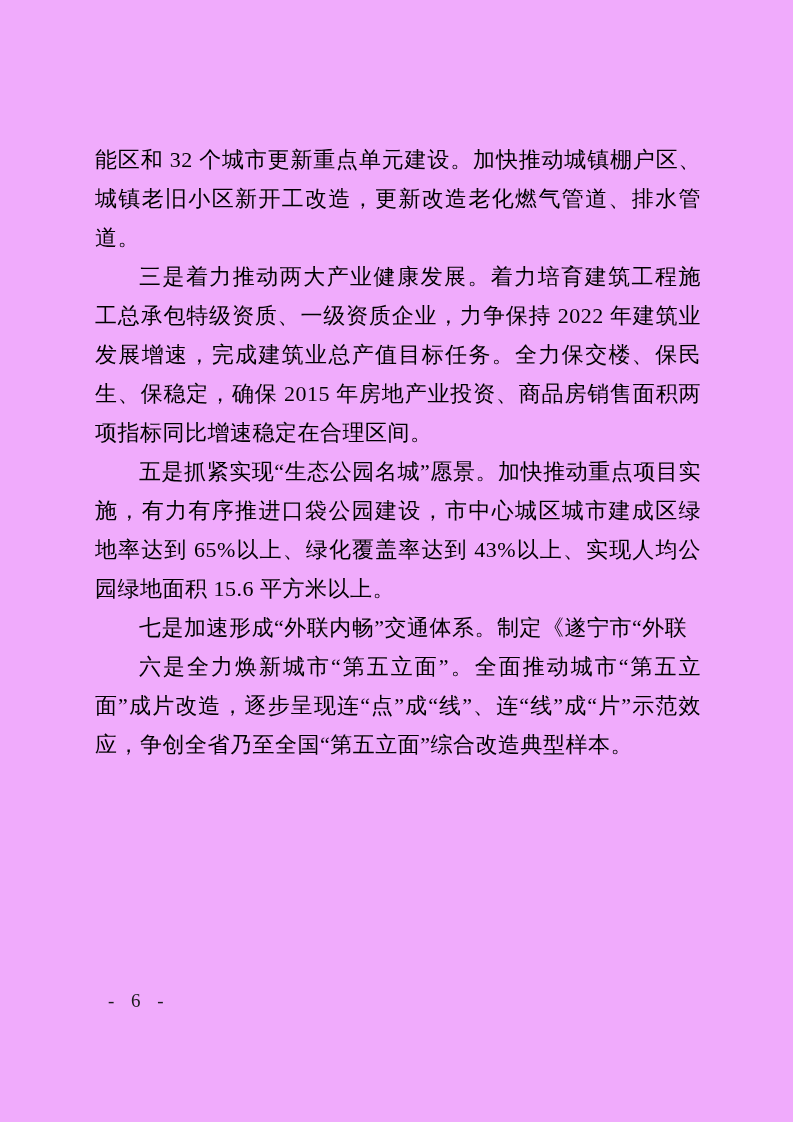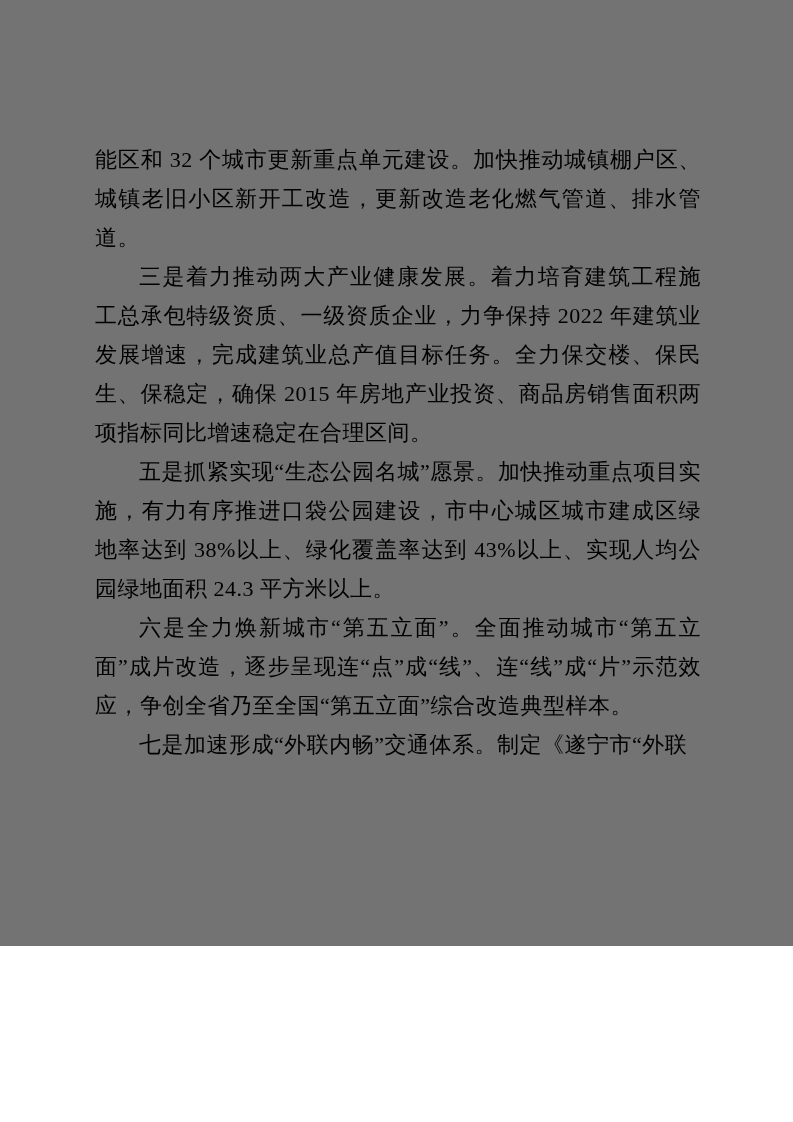--- a/index.html
+++ b/index.html
@@ -3,22 +3,22 @@
 <meta charset="utf-8">
 <style>
   html, body {
     margin: 0;
     padding: 0;
     background: #ffffff;
   }
   .page {
     position: relative;
     width: 793px;
-    height: 946px;
-    background: #737373;
+    height: 1122px;
+    background: #f0abfc;
     overflow: hidden;
     font-family: "Liberation Serif", "DejaVu Serif", serif;
     color: #000000;
   }
   .content {
     position: absolute;
     left: 95px;
     top: 140px;
     width: 606px;
     font-size: 22px;
@@ -44,18 +44,18 @@
     font-family: "Liberation Serif", "DejaVu Serif", serif;
   }
 </style>
 </head>
 <body>
 
 <div class="page">
   <div class="content">
       <p class="para">能区和 32 个城市更新重点单元建设。加快推动城镇棚户区、城镇老旧小区新开工改造，更新改造老化燃气管道、排水管道。</p>
       <p class="para indent">三是着力推动两大产业健康发展。着力培育建筑工程施工总承包特级资质、一级资质企业，力争保持 2022 年建筑业发展增速，完成建筑业总产值目标任务。全力保交楼、保民生、保稳定，确保 2015 年房地产业投资、商品房销售面积两项指标同比增速稳定在合理区间。</p>
-      <p class="para indent">五是抓紧实现“生态公园名城”愿景。加快推动重点项目实施，有力有序推进口袋公园建设，市中心城区城市建成区绿地率达到 38%以上、绿化覆盖率达到 43%以上、实现人均公园绿地面积 24.3 平方米以上。</p>
+      <p class="para indent">五是抓紧实现“生态公园名城”愿景。加快推动重点项目实施，有力有序推进口袋公园建设，市中心城区城市建成区绿地率达到 65%以上、绿化覆盖率达到 43%以上、实现人均公园绿地面积 15.6 平方米以上。</p>
+      <p class="para indent">七是加速形成“外联内畅”交通体系。制定《遂宁市“外联</p>
       <p class="para indent">六是全力焕新城市“第五立面”。全面推动城市“第五立面”成片改造，逐步呈现连“点”成“线”、连“线”成“片”示范效应，争创全省乃至全国“第五立面”综合改造典型样本。</p>
-      <p class="para indent">七是加速形成“外联内畅”交通体系。制定《遂宁市“外联</p>
     </div>
   <div class="page-number">- 6 -</div>
 </div>
 
 </body></html>

